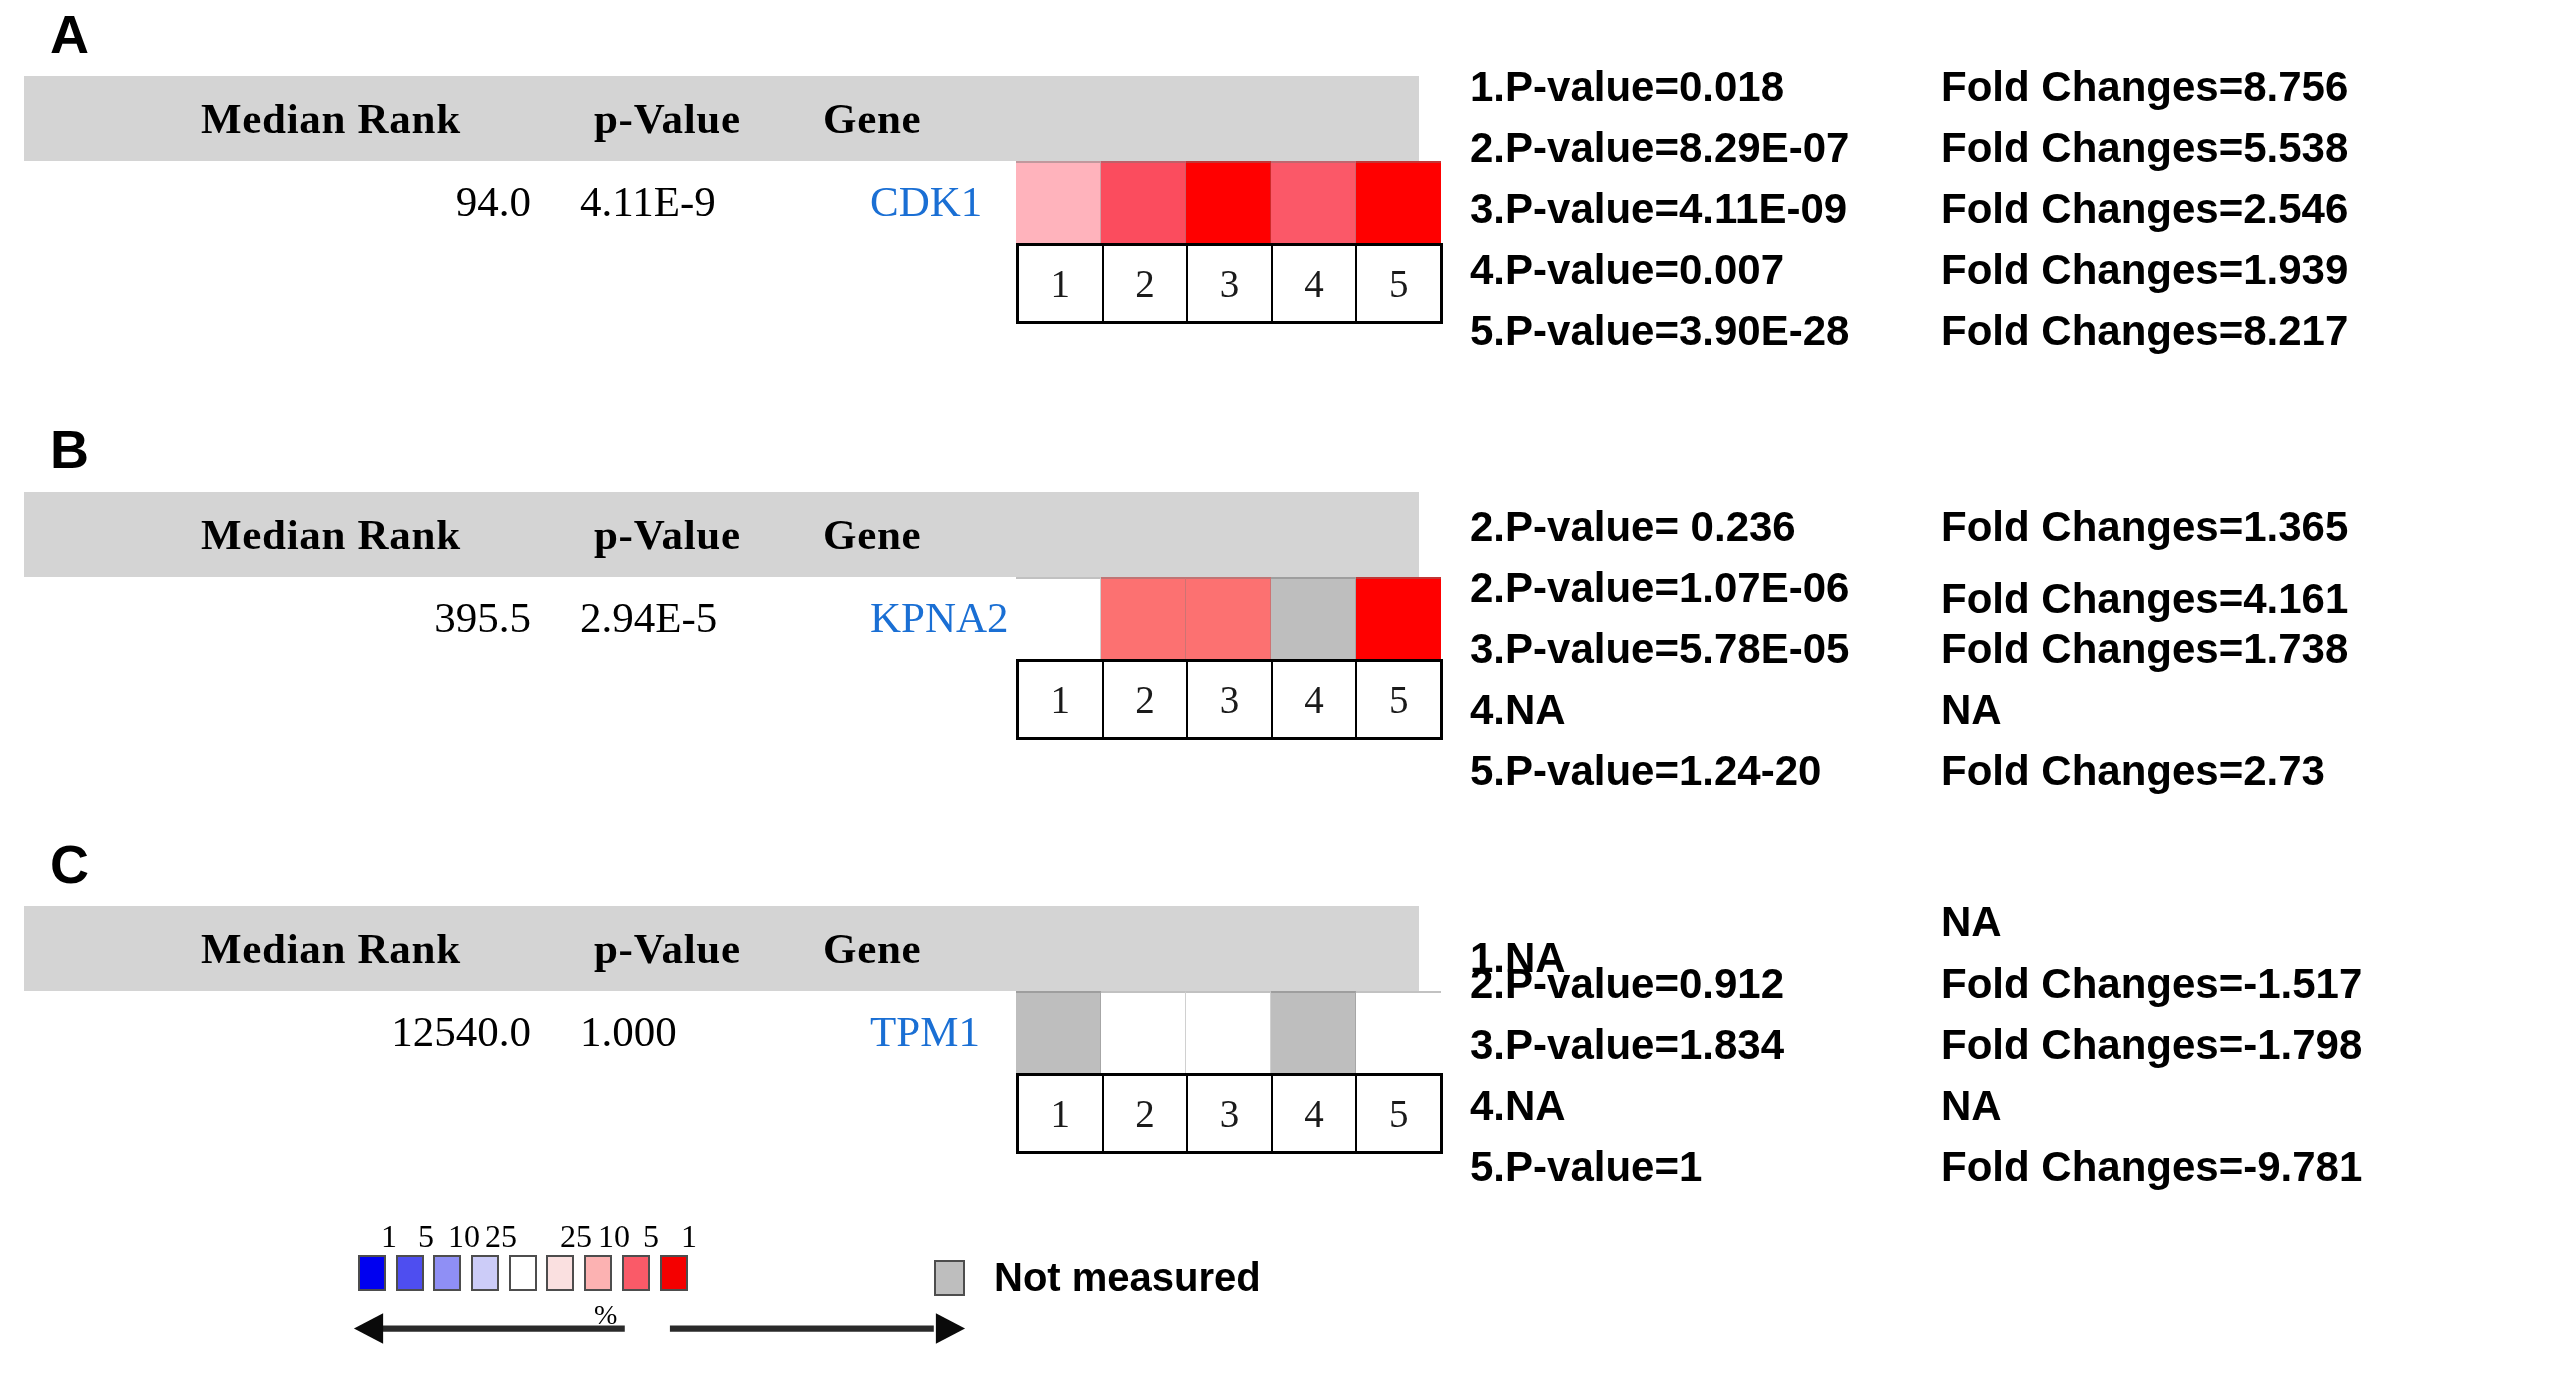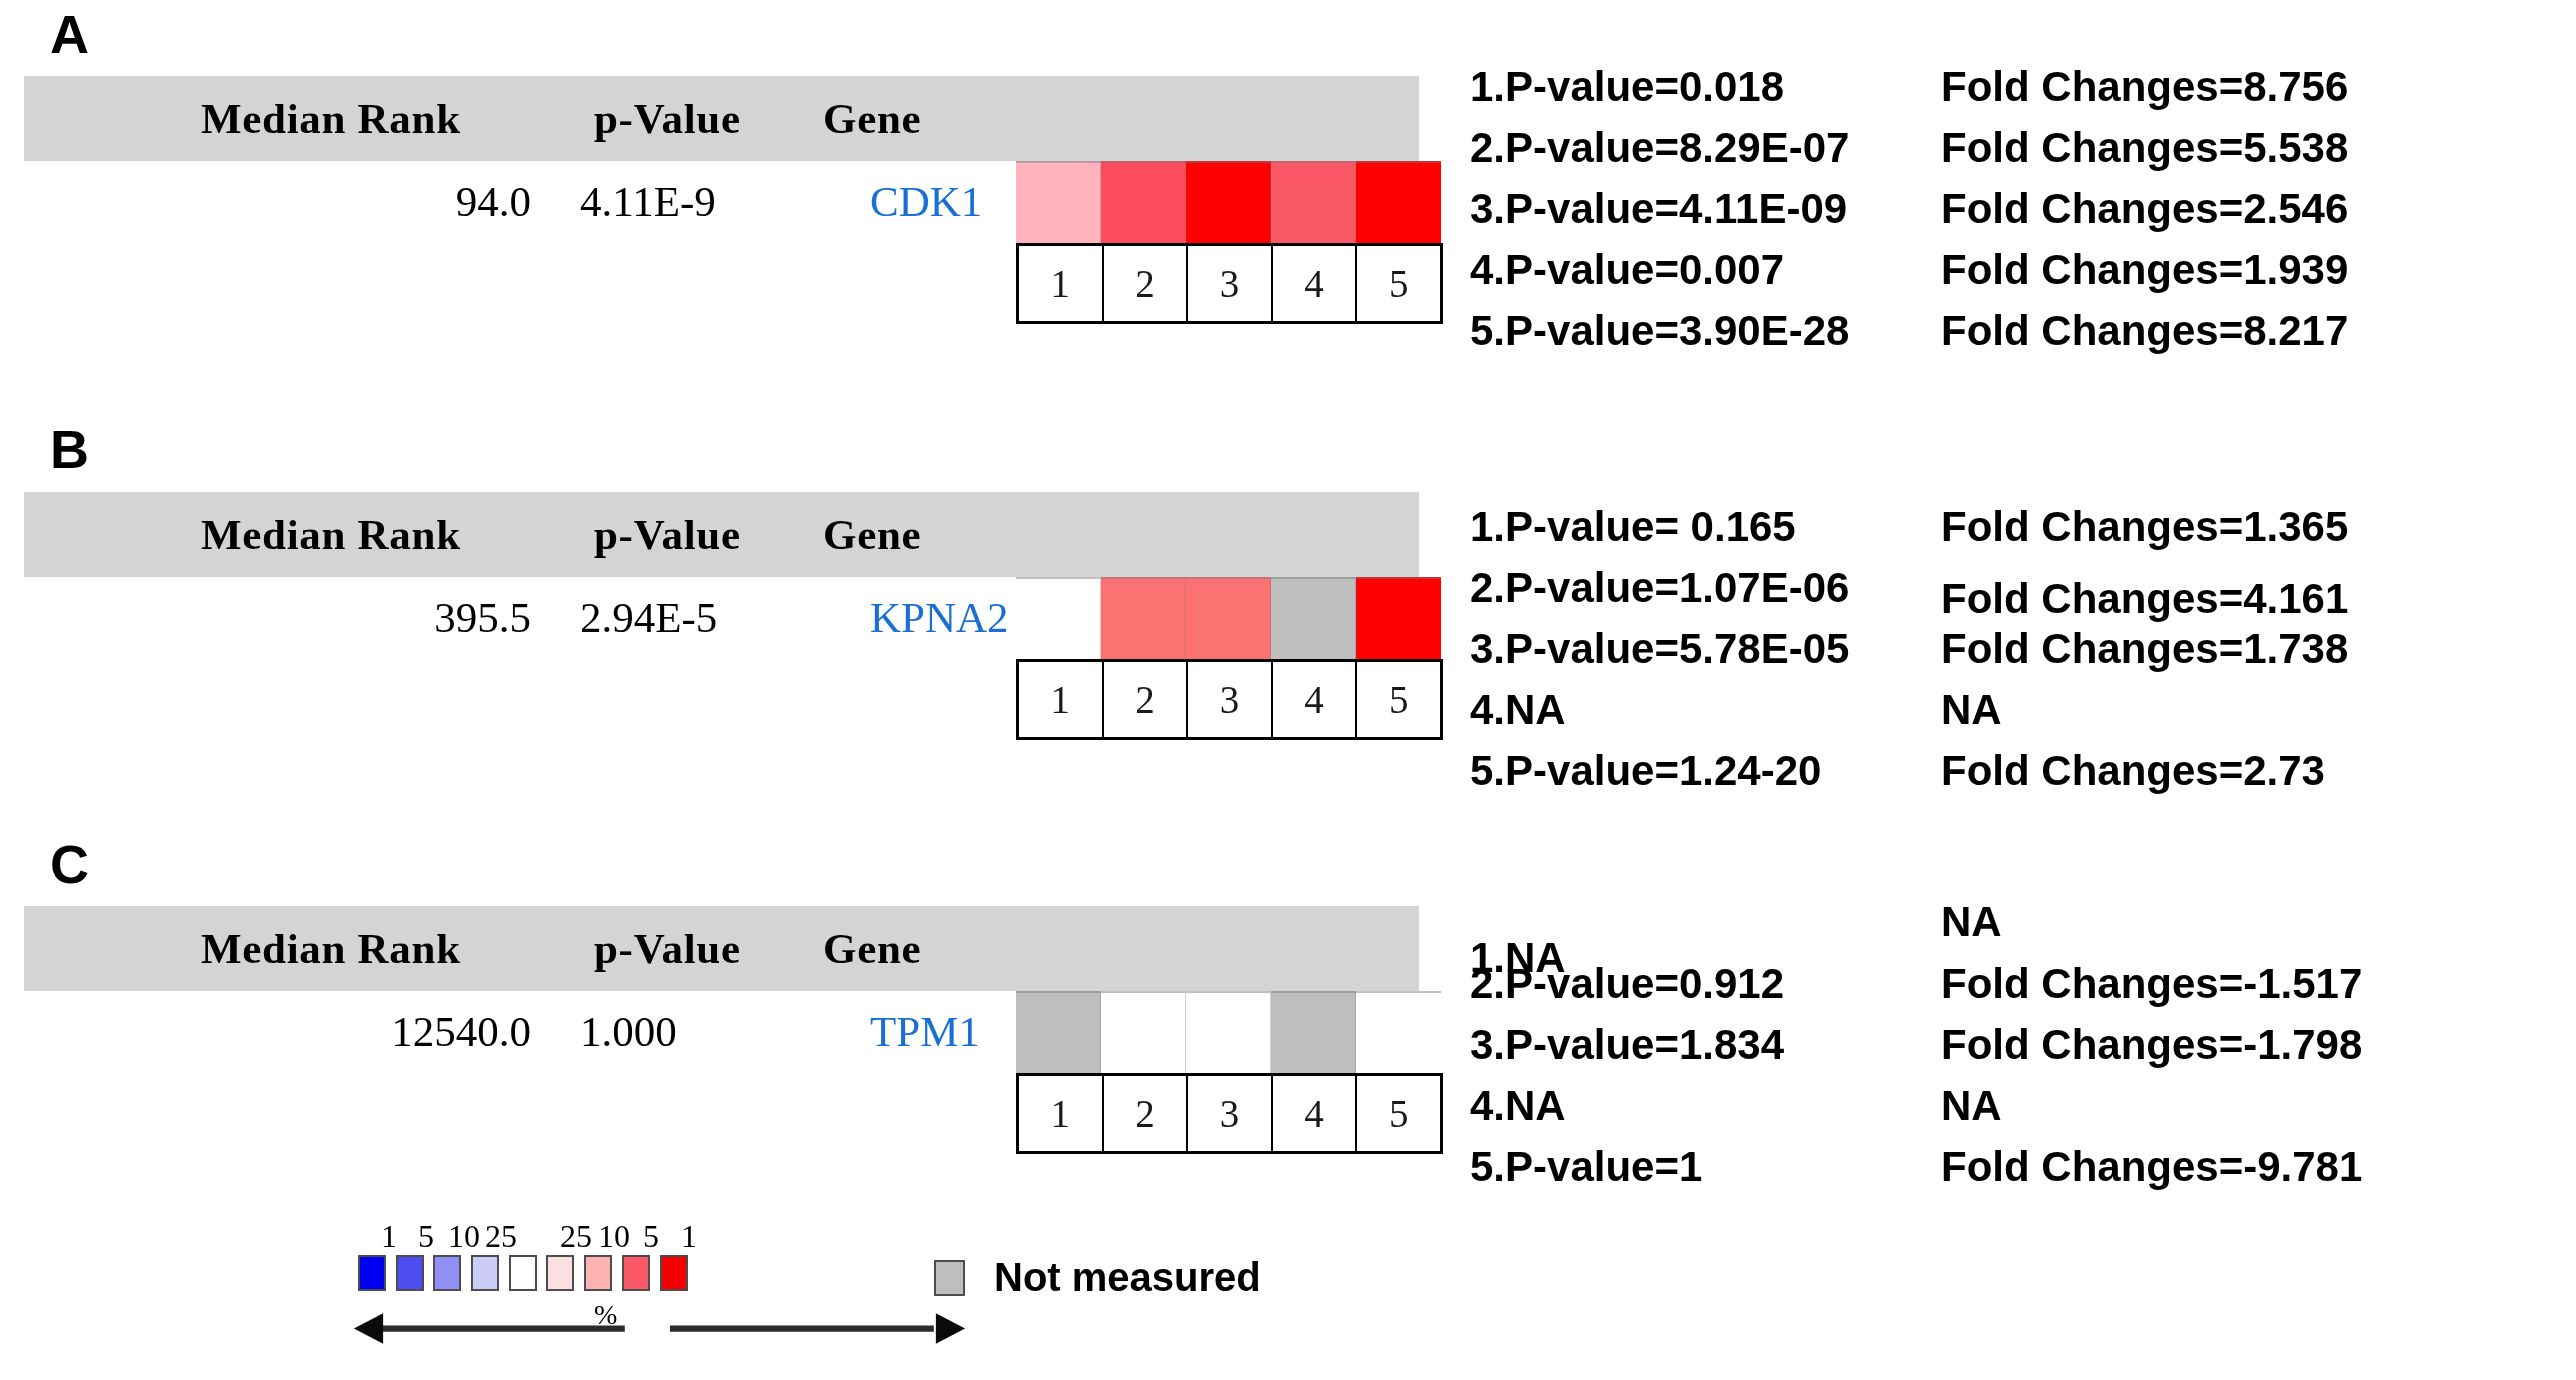--- a/index.html
+++ b/index.html
@@ -259,21 +259,21 @@
           </div>
           <div class="heat-nums">
             <div class="ncell">1</div>
             <div class="ncell">2</div>
             <div class="ncell">3</div>
             <div class="ncell">4</div>
             <div class="ncell">5</div>
           </div>
         </div>
       </div>
-      <div class="ann ann-p" style="top: 506px;">1.P-value= 0.165</div>
+      <div class="ann ann-p" style="top: 506px;">2.P-value= 0.236</div>
       <div class="ann ann-fc" style="top: 506px;">Fold Changes=1.365</div>
       <div class="ann ann-p" style="top: 567px;">2.P-value=1.07E-06</div>
       <div class="ann ann-fc" style="top: 578px;">Fold Changes=4.161</div>
       <div class="ann ann-p" style="top: 628px;">3.P-value=5.78E-05</div>
       <div class="ann ann-fc" style="top: 628px;">Fold Changes=1.738</div>
       <div class="ann ann-p" style="top: 689px;">4.NA</div>
       <div class="ann ann-fc" style="top: 689px;">NA</div>
       <div class="ann ann-p" style="top: 750px;">5.P-value=1.24-20</div>
       <div class="ann ann-fc" style="top: 750px;">Fold Changes=2.73</div>
     </div>

